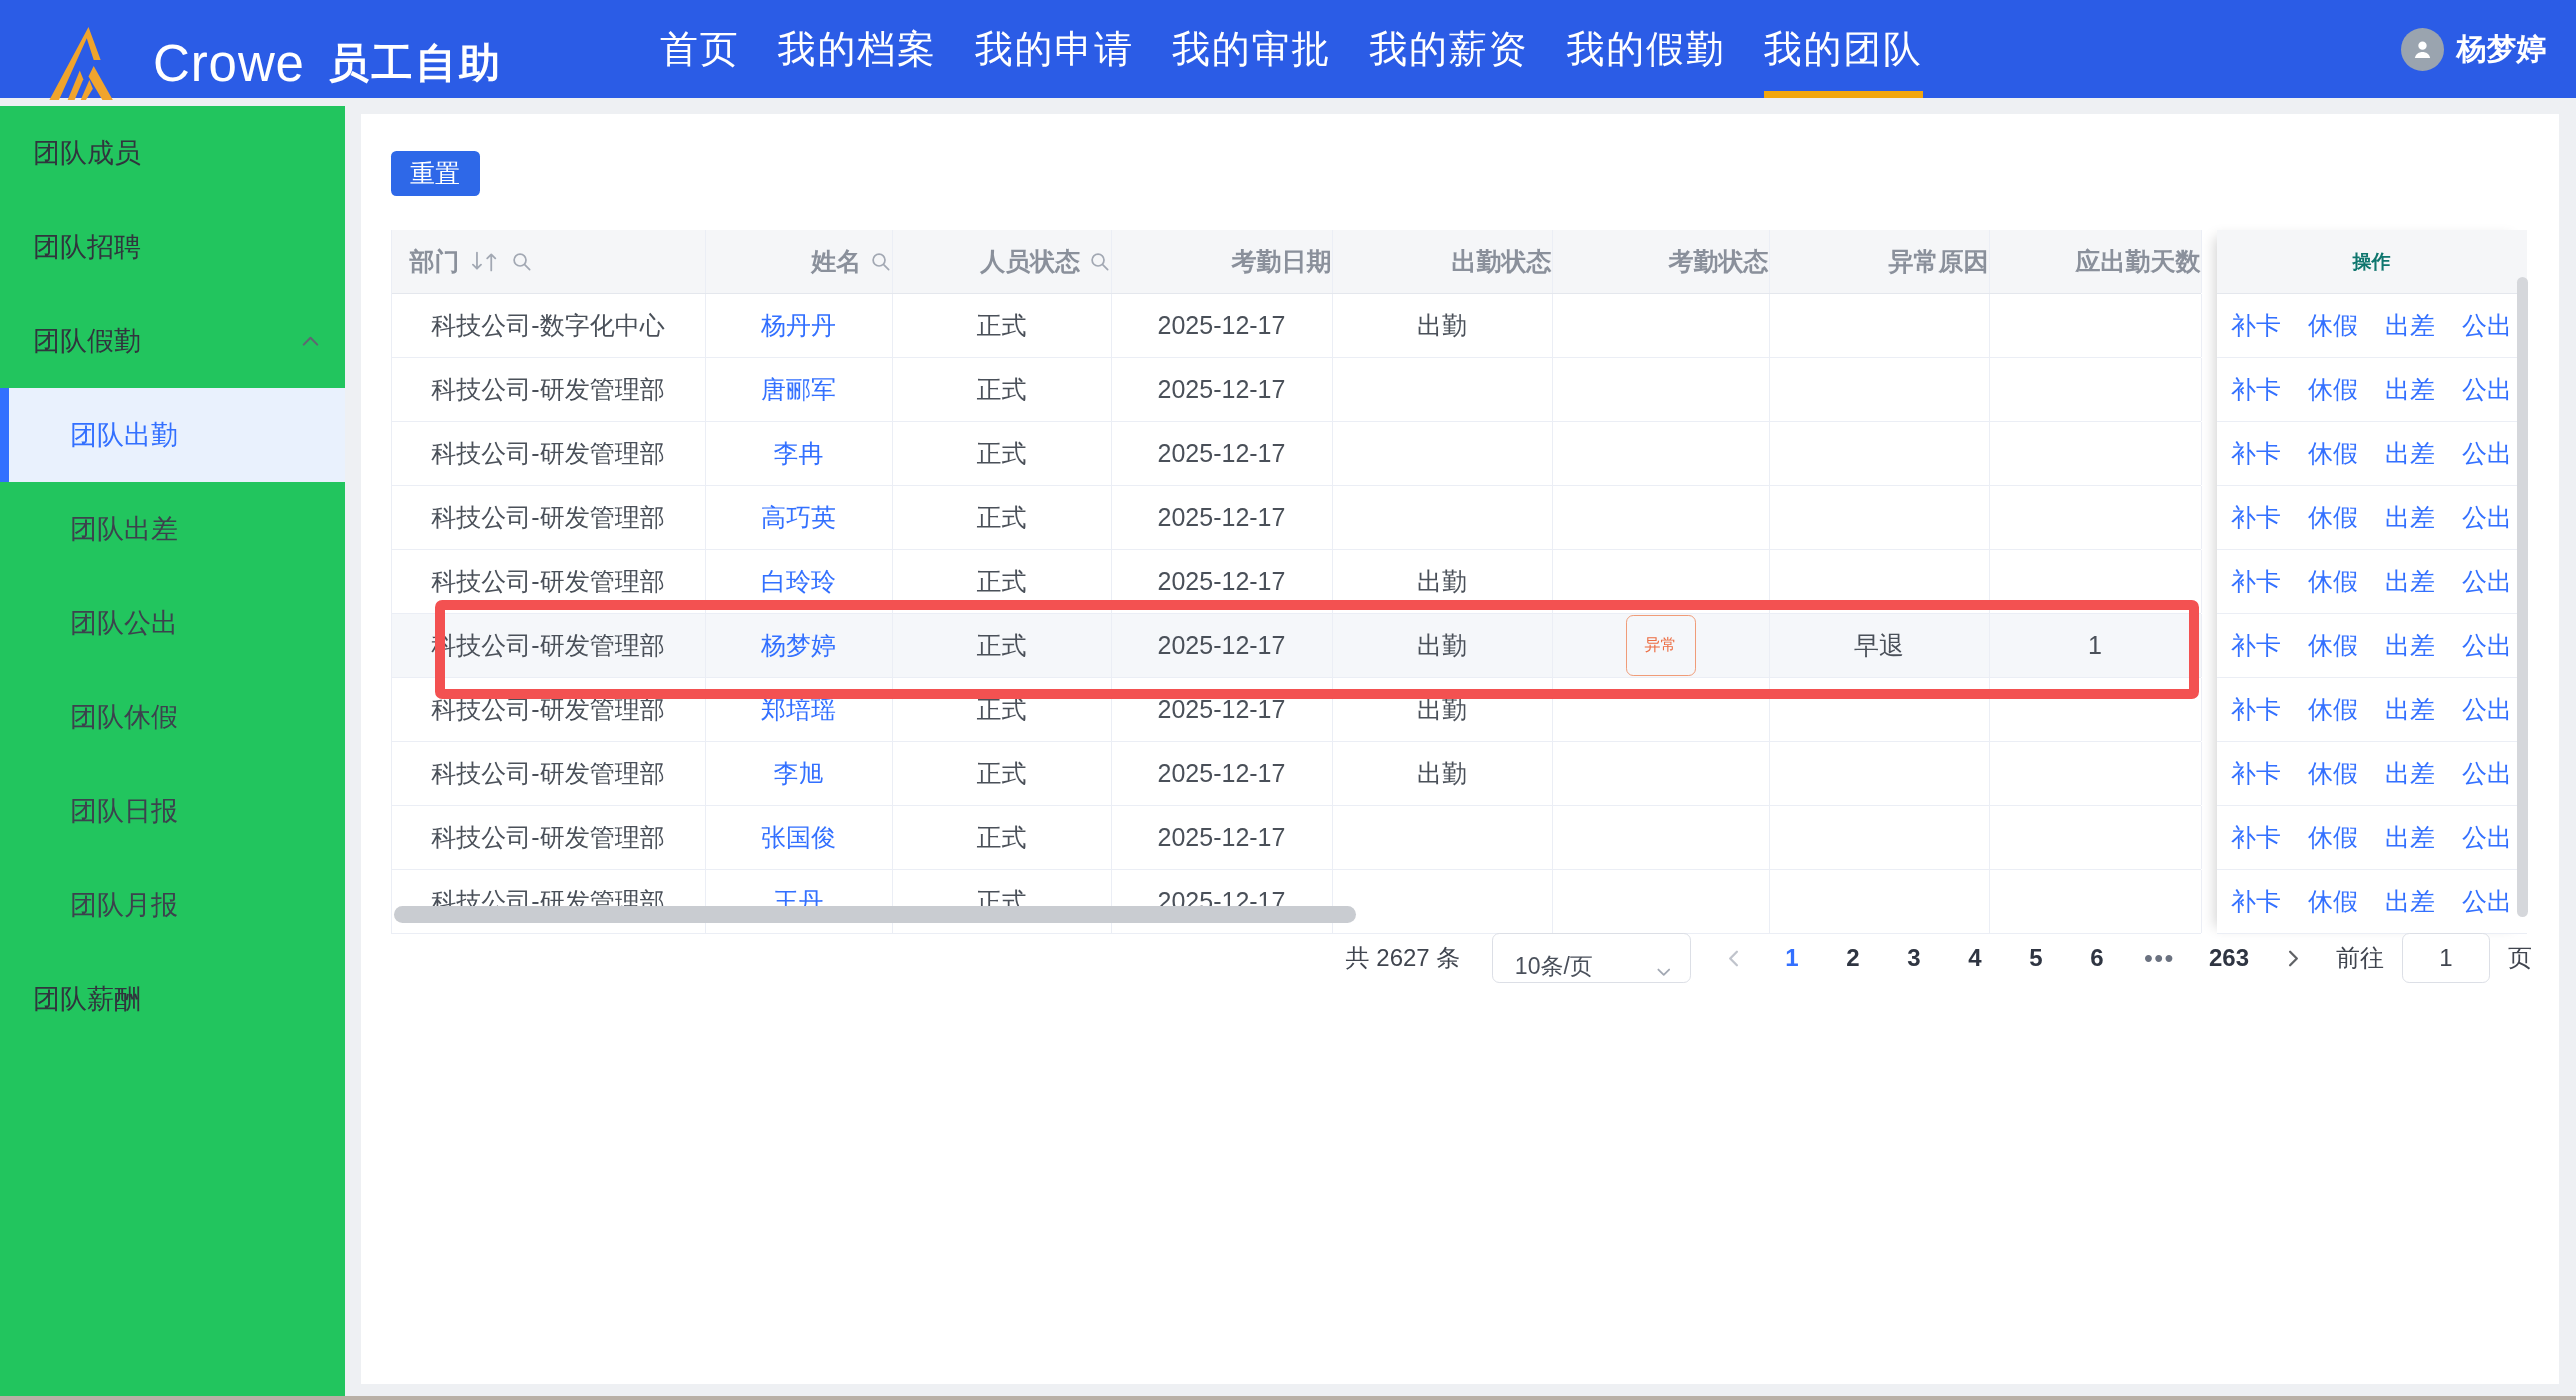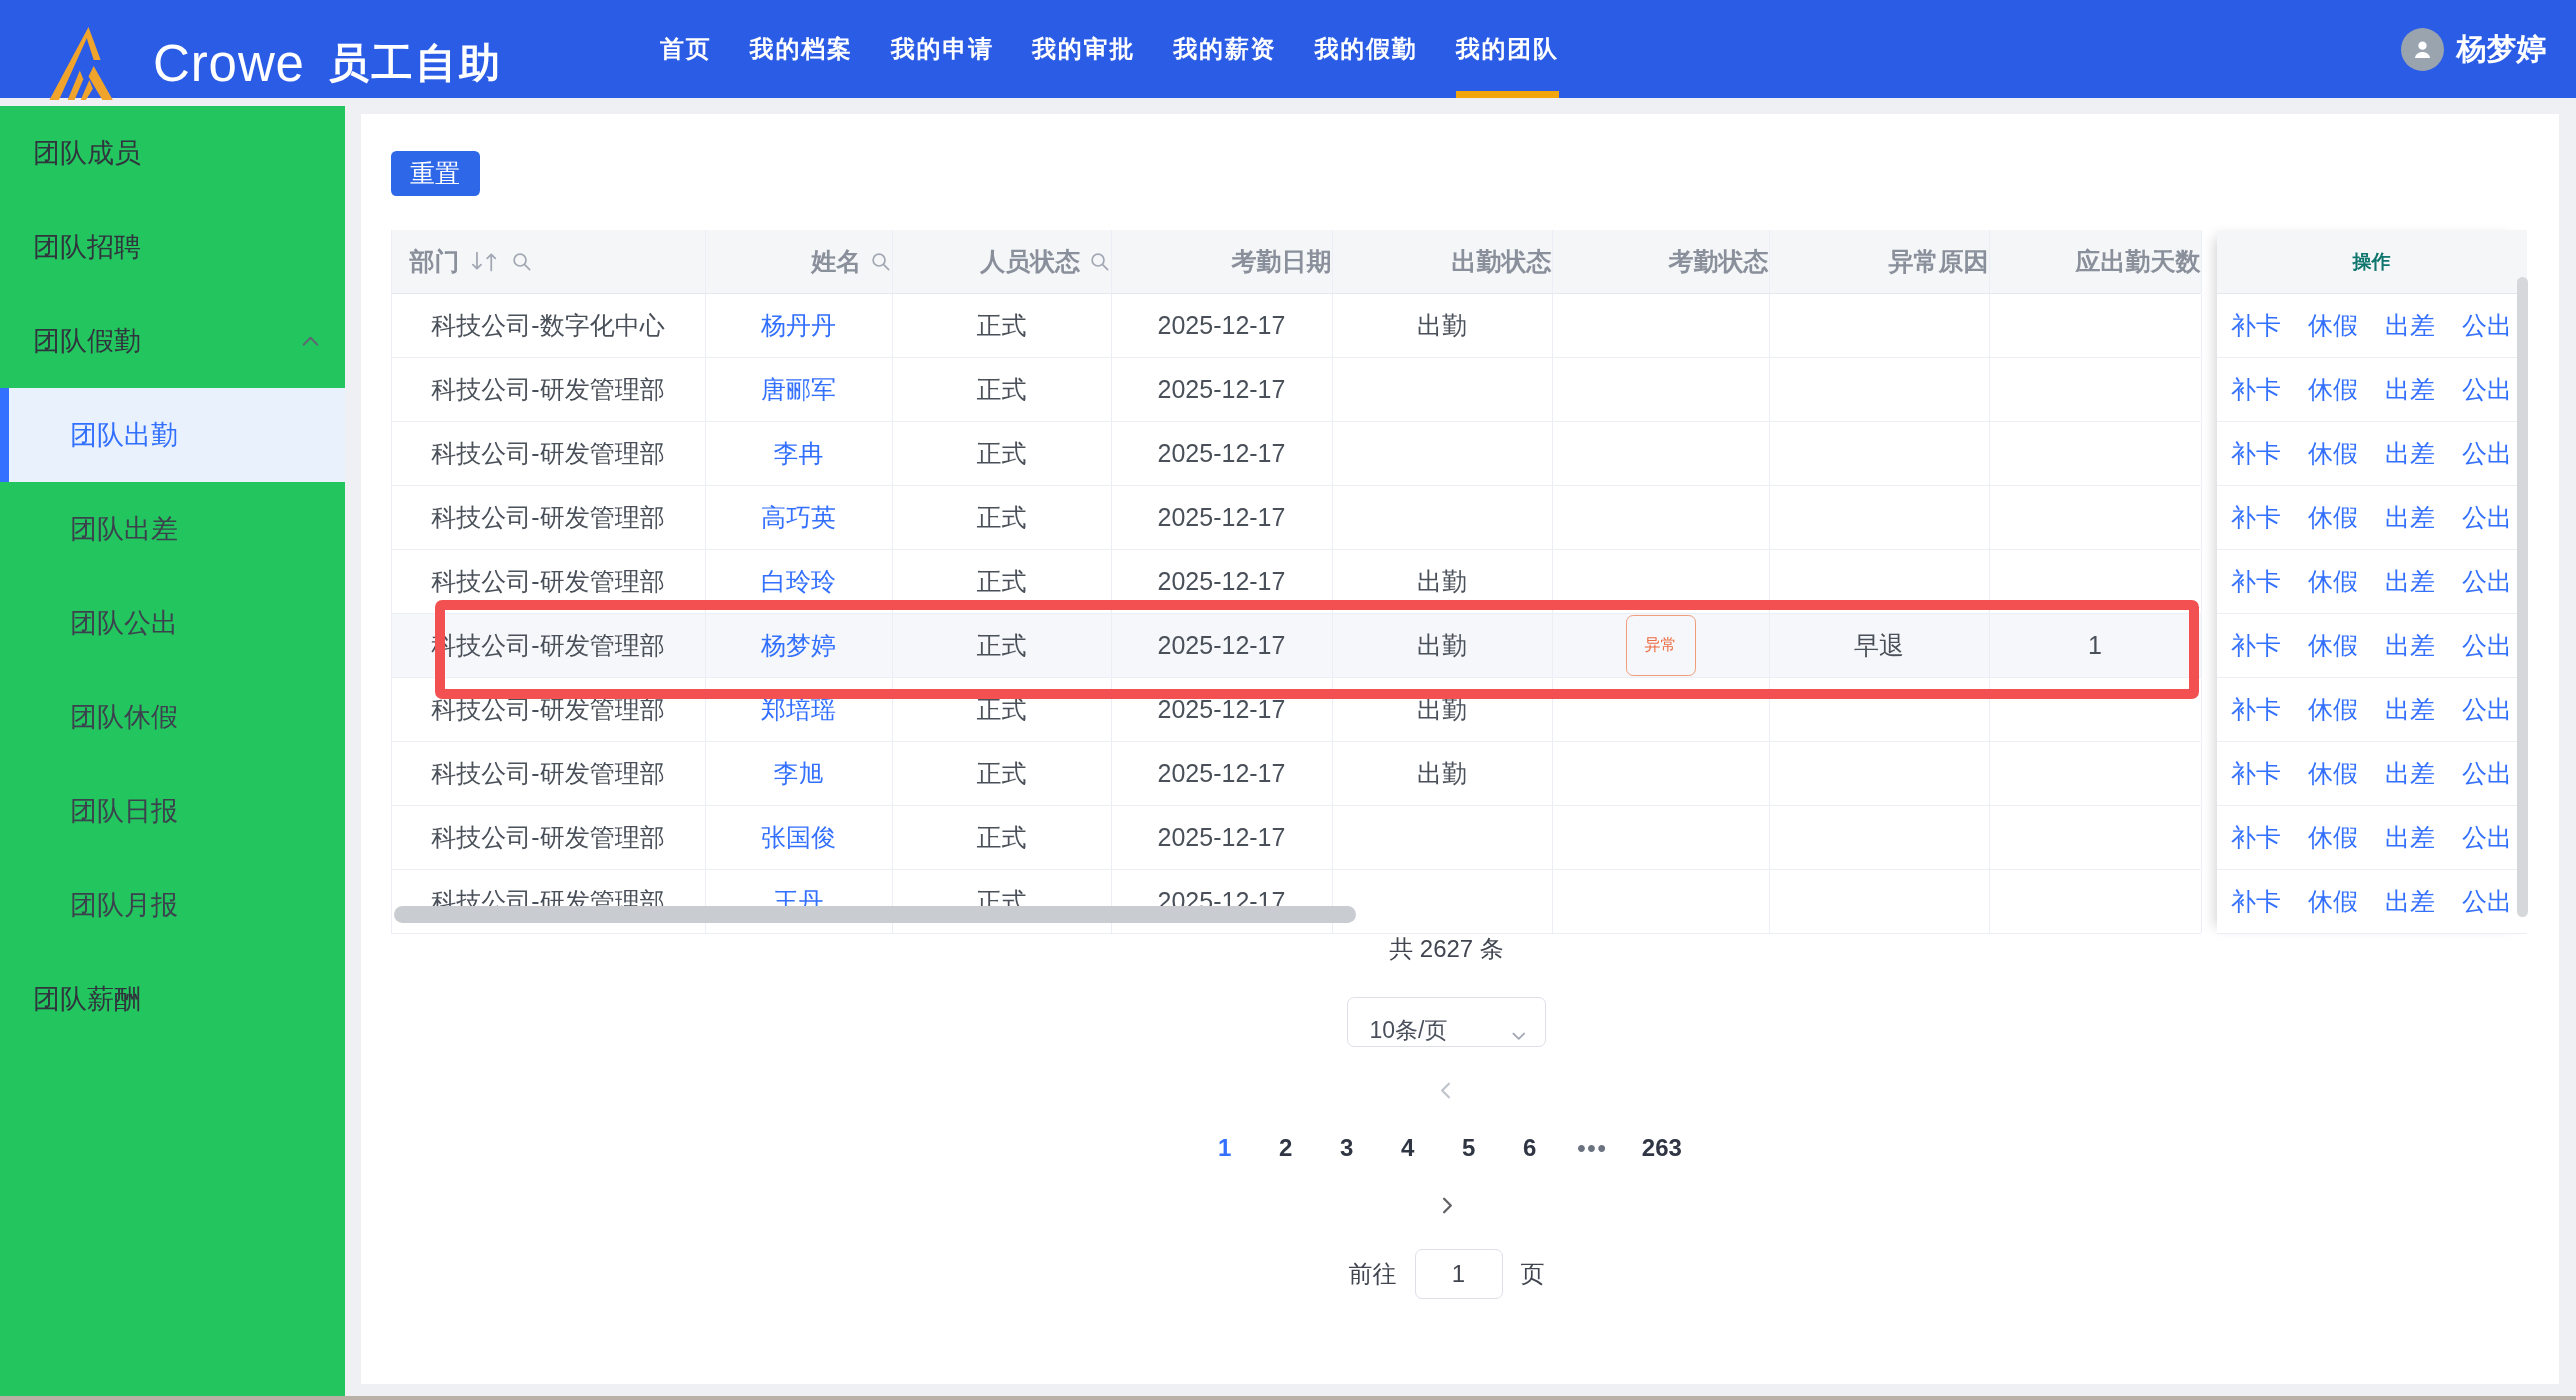--- a/index.html
+++ b/index.html
@@ -10,21 +10,21 @@
   *{margin:0;padding:0;box-sizing:border-box;}
   html,body{width:2576px;height:1400px;}
   body{font-family:"Liberation Sans",sans-serif;background:var(--page-bg);overflow:hidden;position:relative;}
 
   
   .topnav{position:absolute;left:0;top:0;width:2576px;height:98px;background:var(--nav);display:flex;align-items:center;}
   .brand{position:absolute;left:49px;top:14px;height:98px;display:flex;align-items:center;}
   .brand-en{color:#fff;font-size:51px;font-weight:500;letter-spacing:0.9px;margin-left:25px;}
   .brand-cn{color:#fff;font-size:41px;font-weight:700;margin-left:23px;letter-spacing:2.7px;}
   .menu{position:absolute;left:660px;top:0;height:98px;display:flex;gap:38px;}
-  .nav-item{position:relative;height:98px;display:flex;align-items:center;color:#fff;font-size:24px;font-weight:700;letter-spacing:1.8px;cursor:pointer;}
+  .nav-item{position:relative;height:98px;display:flex;align-items:center;color:#fff;font-size:38px;font-weight:400;letter-spacing:1.8px;cursor:pointer;}
   .nav-item.active::after{content:"";position:absolute;left:0;right:0;bottom:0;height:7.2px;background:var(--gold);}
   .user{position:absolute;right:29.5px;top:0;height:98px;display:flex;align-items:center;gap:12.5px;cursor:pointer;}
   .avatar{width:43px;height:43px;border-radius:50%;background:#9aa4af;display:flex;align-items:center;justify-content:center;}
   .username{color:#fff;font-size:30px;font-weight:700;}
 
   
   .sidebar{position:absolute;left:0;top:106px;width:345px;height:1298px;background:#22c55e;}
   .side-item{height:94px;display:flex;align-items:center;padding-left:33px;font-size:27px;color:#30353d;cursor:pointer;position:relative;}
   .side-item .chev{position:absolute;right:22.4px;display:flex;}
   .side-sub{height:94px;display:flex;align-items:center;padding-left:61px;font-size:27px;color:#3c424d;cursor:pointer;border-left:9px solid transparent;}
@@ -48,21 +48,21 @@
   .op-col{position:absolute;left:1826px;top:0;width:310px;background:#fff;box-shadow:-9px 0 12.5px -7.2px rgba(0,0,0,0.18);}
   .op-head{height:64px;background:#f5f6f8;border-bottom:0.9px solid #e4e7ed;display:flex;align-items:center;justify-content:center;font-size:19px;font-weight:700;color:#0f766e;}
   .op-row{height:64px;border-bottom:0.9px solid var(--border);display:flex;align-items:center;justify-content:center;gap:27px;}
   .op-link{color:var(--link);font-size:25px;cursor:pointer;white-space:nowrap;}
 
   .vscroll{position:absolute;left:2126px;top:47px;width:11.6px;height:640px;border-radius:6.3px;background:#d5d7db;z-index:30;cursor:pointer;}
   .hscroll{position:absolute;left:3.6px;top:676px;width:962px;height:17px;border-radius:9px;background:#c9ccd1;z-index:30;cursor:pointer;}
   .red-annotation{position:absolute;left:44px;top:370px;width:1764px;height:99px;border:10.7px solid var(--annotation);border-radius:7.2px;z-index:50;pointer-events:none;}
 
   
-  .pagination{position:absolute;left:0;top:819px;width:2198px;display:flex;align-items:center;justify-content:flex-end;padding-right:27px;gap:32px;font-size:24px;color:#40454f;flex-direction:column;}
+  .pagination{position:absolute;left:0;top:819px;width:2198px;display:flex;align-items:center;justify-content:flex-end;padding-right:27px;gap:32px;font-size:24px;color:#40454f;}
   .pg-total{white-space:nowrap;}
   .pg-select{width:199px;height:50px;border:1.8px solid #dcdfe6;border-radius:7.2px;display:flex;align-items:flex-end;justify-content:space-between;padding:0 16px 0 21.5px;color:#4a505b;font-size:23px;cursor:pointer;}
   .pg-arrow{display:flex;align-items:center;cursor:pointer;}
   .pg-pages{display:flex;align-items:center;gap:34px;}
   .pg-num{min-width:27px;text-align:center;color:#2f3542;font-weight:700;cursor:pointer;}
   .pg-num.active{color:var(--link);}
   .pg-more{color:#6b7280;letter-spacing:1.8px;cursor:pointer;font-weight:700;}
   .pg-goto{display:flex;align-items:center;gap:18px;}
   .pg-input{width:88px;height:50px;border:1.8px solid #dcdfe6;border-radius:7.2px;text-align:center;font-size:24px;color:#40454f;font-family:inherit;outline:none;}
 

